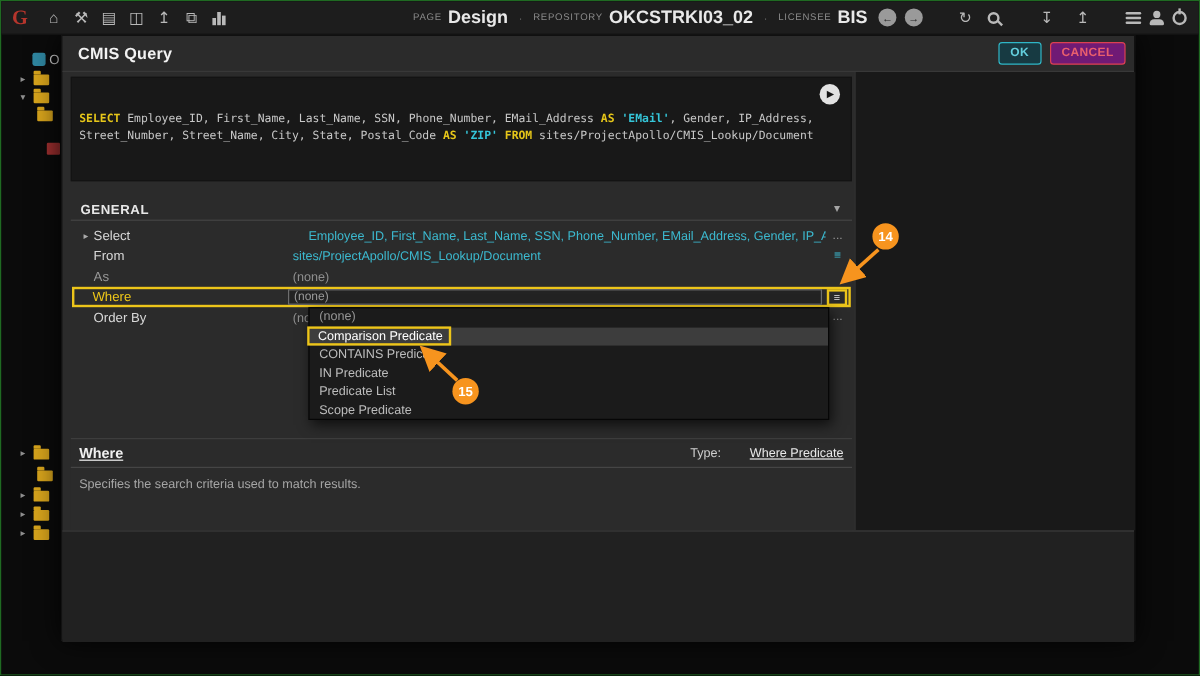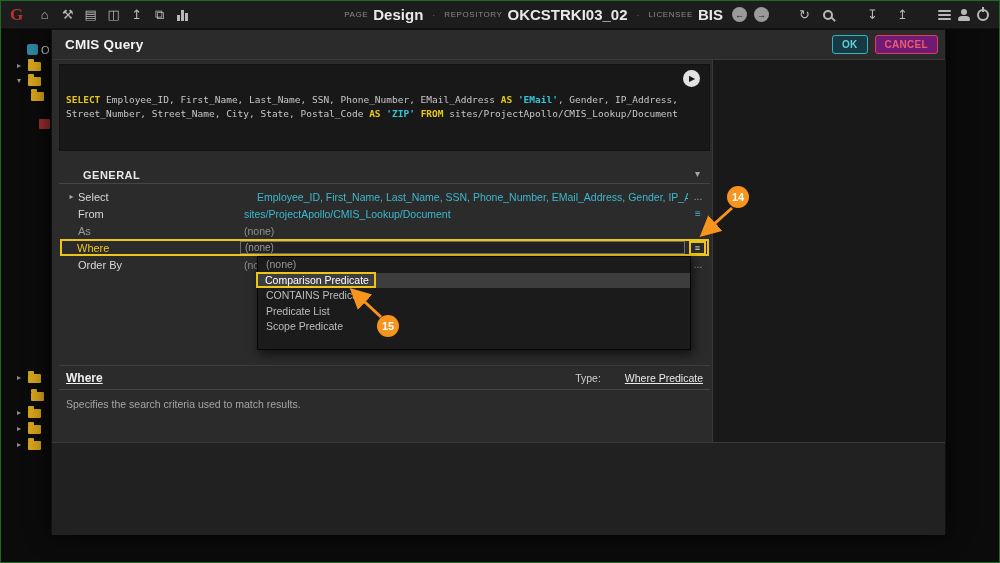--- a/index.html
+++ b/index.html
@@ -77,21 +77,21 @@
     background:#e2e2e2; display:flex; align-items:center; justify-content:center; }
   .tri { color:#151515; font-size:8px; margin-left:1px; }
   .sql { position:absolute; left:6px; top:28px; right:6px;
     font-family:"DejaVu Sans Mono", monospace; font-size:9.5px; line-height:13.5px;
     color:#c8c8c8; white-space:pre-wrap; }
   .sql .kw { color:#e6c619; font-weight:bold; }
   .sql .str { color:#35c6d9; font-weight:bold; }
 
   .props { position:absolute; left:7px; top:136px; width:651px; height:186px; }
   .gen-header { position:relative; height:18px; border-bottom:1px solid #454545; }
-  .gen-title { position:absolute; left:24px; top:3px; font-size:11px; font-weight:bold;
+  .gen-title { position:absolute; left:8px; top:3px; font-size:11px; font-weight:bold;
     color:#e8e8e8; letter-spacing:.5px; }
   .chev { position:absolute; right:10px; top:2px; color:#a5a5a5; font-size:10px; }
   .prow { position:absolute; left:2px; right:2px; height:17px; display:flex; align-items:center; padding-left:4px; }
   .exp { width:13px; text-align:center; font-size:8px; color:#aaa; }
   .plabel { width:179px; flex-shrink:0; font-size:11px; color:#d8d8d8;
     white-space:nowrap; overflow:hidden; }
   .plabel.ind { margin-left:13px; width:166px; }
   .plabel.dim { color:#9a9a9a; }
   .pvalue { flex:1; font-size:10.5px; white-space:nowrap; overflow:hidden; color:#c9c9c9; }
   .teal { color:#3cb9cf; }
@@ -274,20 +274,21 @@
       <div class="prow" style="top:90px;">
         <span class="plabel ind">Order By</span>
         <span class="pvalue dimv">(none)</span>
         <span class="ptrail">...</span>
       </div>
 
       <div class="dropdown">
         <div class="ditem first">(none)</div>
         <div class="ditem selected"><span class="callout">Comparison Predicate</span></div>
         <div class="ditem">CONTAINS Predicate</div>
+        <div class="ditem">IN Predicate</div>
         <div class="ditem">Predicate List</div>
         <div class="ditem">Scope Predicate</div>
       </div>
     </div>
 
     <div class="help">
       <div class="help-head">
         <span class="help-title">Where</span>
         <span class="help-type">
           <span>Type:</span>

